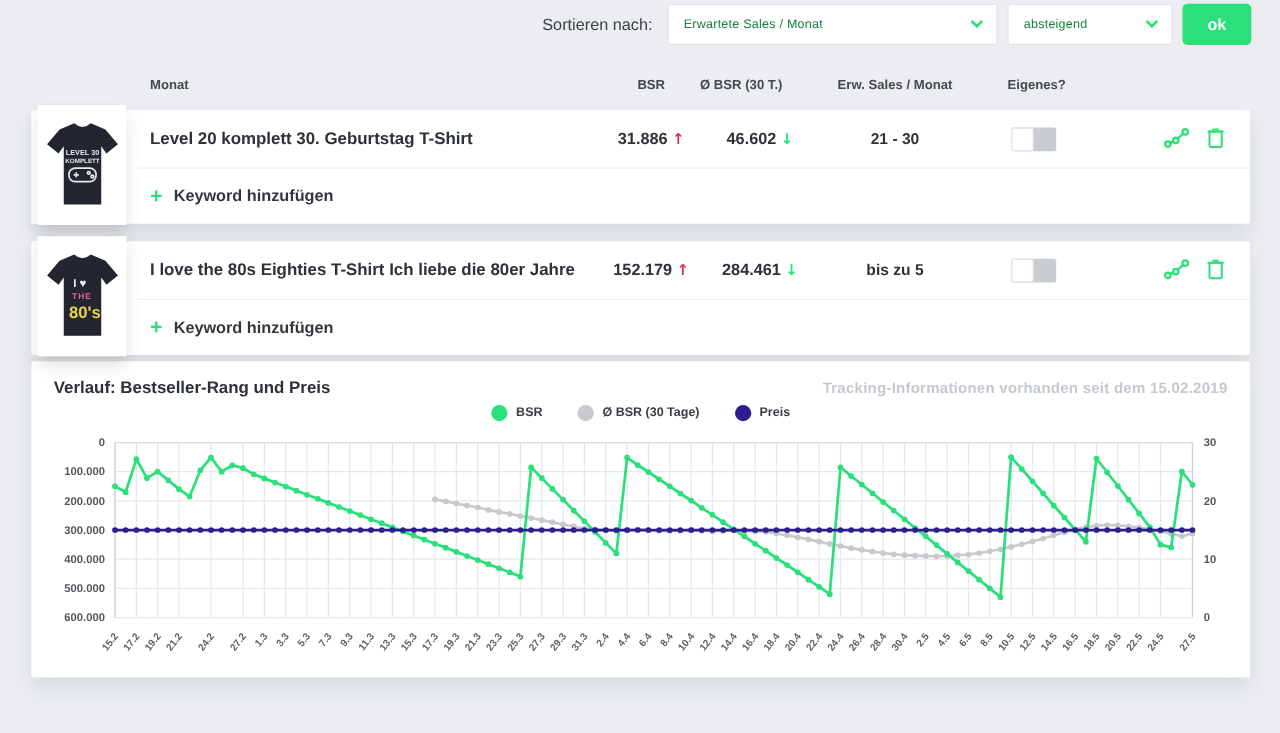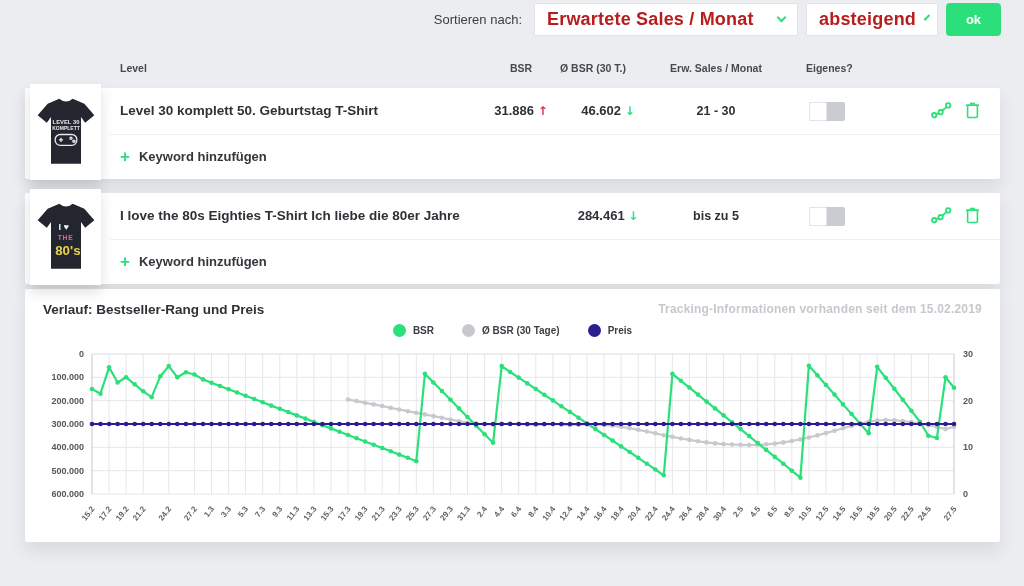--- a/index.html
+++ b/index.html
@@ -4,21 +4,21 @@
 <style>
   * { margin:0; padding:0; box-sizing:border-box; }
   html,body { width:1024px; height:586px; overflow:hidden; }
   body { background:#ebedf0; font-family:"Liberation Sans", sans-serif; color:#2e3237; position:relative; }
 
   
   .sortbar { position:absolute; top:3px; right:23px; display:flex; align-items:center; gap:8px; }
   .sortbar-label { font-size:13px; color:#3c4044; margin-right:4px;margin-left:24px; }
   .select-box { background:#fff; border:1px solid #e2e5e8; height:33px; display:flex; align-items:center;
                 justify-content:space-between; padding:0 12px; border-radius:2px; cursor:pointer; }
-  .select-box .sel-text { font-weight:bold; font-size:18px; color:#b91c1c; letter-spacing:.2px; }
+  .select-box .sel-text { font-weight:normal; font-size:10px; color:#15803d; letter-spacing:.2px; }
   .sel-field { width:264px; }
   .sel-dir { width:132px; }
   .chev { width:7px; height:7px; border-right:2px solid #2be07a; border-bottom:2px solid #2be07a;
           transform:rotate(45deg); margin-left:10px; margin-top:-4px; }
   .ok-btn { width:55px; height:33px; background:#2be07a; border:none; border-radius:4px; color:#fff;
             font-weight:bold; font-size:13px; cursor:pointer; font-family:inherit; }
 
   
   .thead { position:absolute; top:62px; left:0; width:1024px; height:16px; font-size:10.5px; font-weight:bold; color:#46494e; }
   .th { position:absolute; }
@@ -56,21 +56,21 @@
   .kw-label { font-size:13px; font-weight:bold; color:#33373c; }
 
   
   .thumb { position:absolute; left:30px; width:71px; height:96px; background:#fff; z-index:5;
            box-shadow:0 7px 12px rgba(60,64,67,.16); display:flex; align-items:center; justify-content:center; }
   .thumb-1 { top:84px; }
   .thumb-2 { top:189px; }
 
   
   .card-chart { top:289px; height:253px; }
-  .chart-head { display:flex; justify-content:space-between; align-items:flex-start; padding:13px 18px 0 18px; }
+  .chart-head { display:flex; justify-content:space-between; align-items:center; padding:13px 18px 0 18px; }
   .chart-title { font-size:13.5px; font-weight:bold; color:#2e3237; }
   .tracking-info { font-size:12px; font-weight:bold; color:#c5c9cd; letter-spacing:.2px; }
   .legend { display:flex; justify-content:center; align-items:center; gap:28px; margin-top:5px; height:17px; }
   .legend-item { display:flex; align-items:center; gap:7px; }
   .legend-dot { width:13px; height:13px; border-radius:50%; }
   .legend-label { font-size:10px; font-weight:bold; color:#3a3e43; }
   #chart-svg { display:block; margin:3px 0 0 12px; }
 </style>
 </head>
 <body>
@@ -82,30 +82,30 @@
     <span class="chev"></span>
   </div>
   <div class="select-box sel-dir">
     <span class="sel-text">absteigend</span>
     <span class="chev"></span>
   </div>
   <button class="ok-btn">ok</button>
 </div>
 
 <div class="thead">
-  <span class="th th-title">Level</span>
+  <span class="th th-title">Monat</span>
   <span class="th th-bsr">BSR</span>
   <span class="th th-avg">Ø BSR (30 T.)</span>
   <span class="th th-sales">Erw. Sales / Monat</span>
   <span class="th th-own">Eigenes?</span>
 </div>
 
 <div class="card card-row1">
   <div class="row-top">
-    <span class="row-title">Level 30 komplett 50. Geburtstag T-Shirt</span>
+    <span class="row-title">Level 20 komplett 30. Geburtstag T-Shirt</span>
     <span class="cell cell-bsr"><span>31.886</span> <span class="trend trend-up">↑</span></span>
     <span class="cell cell-avg"><span>46.602</span> <span class="trend trend-down">↓</span></span>
     <span class="cell cell-sales">21 - 30</span>
     <div class="toggle">
         <div class="knob"></div>
       </div>
     <div class="row-icons">
       <button class="icon-btn">
         <svg width="21" height="17" viewBox="0 0 21 17">
             <g fill="none" stroke="#2be07a" stroke-width="1.8">
@@ -133,20 +133,21 @@
     <button class="kw-btn">
       <span class="plus">+</span>
       <span class="kw-label">Keyword hinzufügen</span>
     </button>
   </div>
 </div>
 
 <div class="card card-row2">
   <div class="row-top">
     <span class="row-title">I love the 80s Eighties T-Shirt Ich liebe die 80er Jahre</span>
+    <span class="cell cell-bsr"><span>152.179</span> <span class="trend trend-up">↑</span></span>
     <span class="cell cell-avg"><span>284.461</span> <span class="trend trend-down">↓</span></span>
     <span class="cell cell-sales">bis zu 5</span>
     <div class="toggle">
         <div class="knob"></div>
       </div>
     <div class="row-icons">
       <button class="icon-btn">
         <svg width="21" height="17" viewBox="0 0 21 17">
             <g fill="none" stroke="#2be07a" stroke-width="1.8">
               <circle cx="3.2" cy="13.2" r="2.2"></circle>

